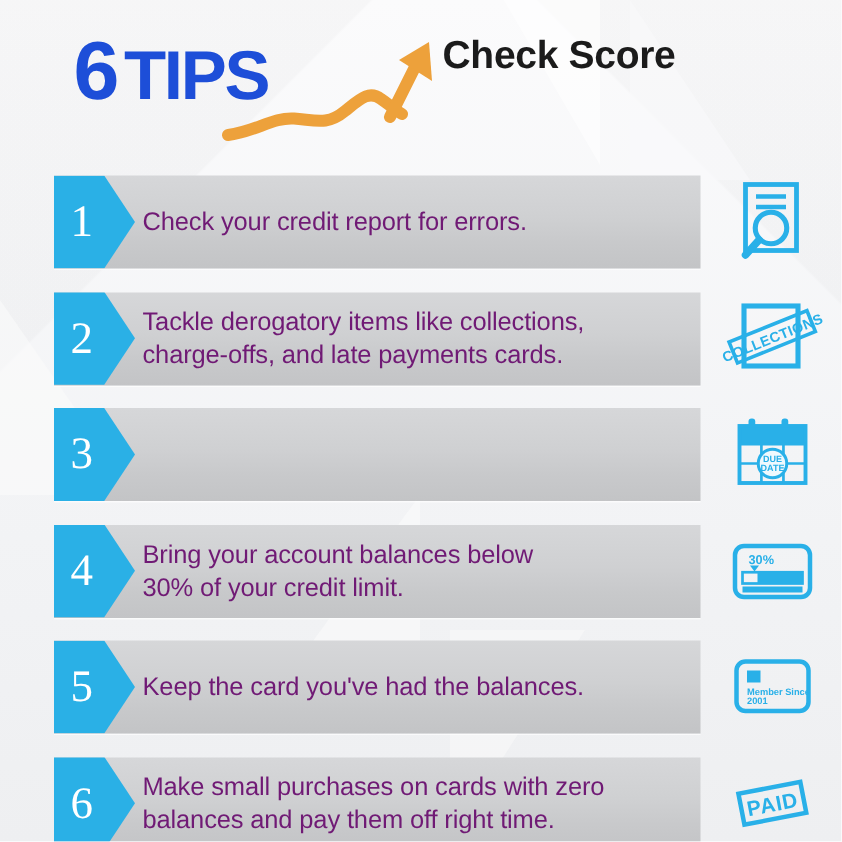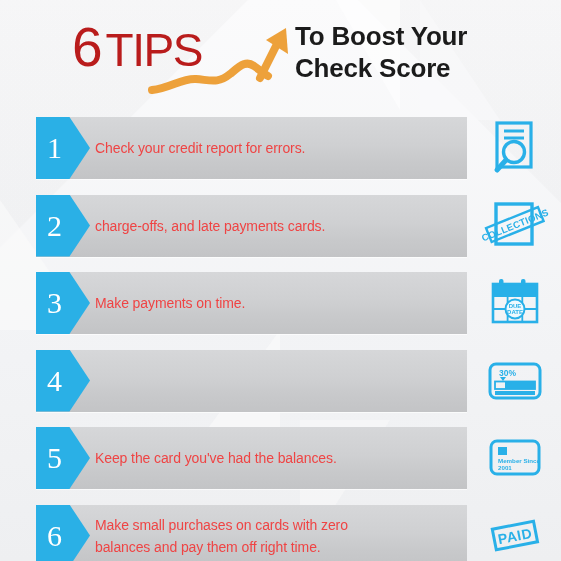--- a/index.html
+++ b/index.html
@@ -34,25 +34,25 @@
   }
   
   .header {
     position: absolute;
     left: 0; top: 0;
     width: 561px;
     height: 108px;
   }
   .tips-big {
     position: absolute;
-    left: 72px;
+    left: 49px;
     top: 17px;
     font-size: 55px;
-    font-weight: normal;
-    color: #b91c1c;
+    font-weight: bold;
+    color: #1d4ed8;
     letter-spacing: -1px;
     line-height: 60px;
   }
   .tips-word {
     font-size: 46px;
     letter-spacing: -1.5px;
     margin-left: 4px;
   }
   .arrow-svg {
     position: absolute;
@@ -112,22 +112,22 @@
   }
   .row-text {
     position: absolute;
     left: 95px;
     width: 365px;
     top: 9px;
     height: 62px;
     display: flex;
     flex-direction: column;
     justify-content: center;
-    color: #ef4444;
-    font-size: 14px;
+    color: #701a75;
+    font-size: 17px;
     line-height: 22px;
     letter-spacing: -0.1px;
   }
   .icon-slot {
     position: absolute;
     left: 474px;
     top: 9px;
     width: 82px;
     height: 62px;
     display: flex;
@@ -156,21 +156,20 @@
 
     <div class="arrow-svg">
       <svg width="150" height="70" viewBox="0 0 150 70">
         <path d="M4 64 C 22 62, 34 52, 48 53 C 62 54, 70 58, 82 48 C 92 40, 98 34, 106 40 C 112 44, 116 48, 120 50" fill="none" stroke="#eda13b" stroke-width="8" stroke-linecap="round" stroke-linejoin="round"></path>
         <path d="M112 52 L132 12" fill="none" stroke="#eda13b" stroke-width="8" stroke-linecap="round"></path>
         <path d="M138 2 L140 28 L118 14 Z" fill="#eda13b"></path>
       </svg>
     </div>
 
     <div class="subhead">
-      <div>To Boost Your</div>
       <div>Check Score</div>
     </div>
   </div>
 
   <div class="rows">
 
     <div class="row">
       <div class="bar"></div>
       <div class="badge">
         <span class="badge-num">1</span>
@@ -188,40 +187,38 @@
         </svg>
       </div>
     </div>
 
     <div class="row">
       <div class="bar"></div>
       <div class="badge">
         <span class="badge-num">2</span>
       </div>
       <div class="row-text">
+        <div>Tackle derogatory items like collections,</div>
         <div>charge-offs, and late payments cards.</div>
       </div>
       <div class="icon-slot">
         <svg width="54" height="54" viewBox="0 0 54 54">
           <rect x="8" y="5" width="36" height="40" fill="none" stroke="#29b0e8" stroke-width="3.4"></rect>
           <g transform="rotate(-22 27 26)">
             <rect x="-1" y="18" width="56" height="15" fill="none" stroke="#29b0e8" stroke-width="2.4"></rect>
             <text x="27" y="29.5" text-anchor="middle" font-family="'Liberation Sans',sans-serif" font-size="9.5" font-weight="bold" fill="#29b0e8" letter-spacing="0.3">COLLECTIONS</text>
           </g>
         </svg>
       </div>
     </div>
 
     <div class="row">
       <div class="bar"></div>
       <div class="badge">
         <span class="badge-num">3</span>
-      </div>
-      <div class="row-text">
-        <div>Make payments on time.</div>
       </div>
       <div class="icon-slot">
         <svg width="52" height="52" viewBox="0 0 52 52">
           <rect x="10" y="2" width="4.5" height="8" rx="2" fill="#29b0e8"></rect>
           <rect x="32" y="2" width="4.5" height="8" rx="2" fill="#29b0e8"></rect>
           <rect x="4" y="7" width="44" height="12" fill="#29b0e8"></rect>
           <rect x="4" y="7" width="44" height="38" fill="none" stroke="#29b0e8" stroke-width="2.6"></rect>
           <line x1="4" y1="19" x2="48" y2="19" stroke="#29b0e8" stroke-width="2"></line>
           <line x1="4" y1="32" x2="48" y2="32" stroke="#29b0e8" stroke-width="1.8"></line>
           <line x1="18.6" y1="19" x2="18.6" y2="45" stroke="#29b0e8" stroke-width="1.8"></line>
@@ -231,20 +228,24 @@
           <text x="26" y="37" text-anchor="middle" font-family="'Liberation Sans',sans-serif" font-size="6" font-weight="bold" fill="#29b0e8">DATE</text>
         </svg>
       </div>
     </div>
 
     <div class="row">
       <div class="bar"></div>
       <div class="badge">
         <span class="badge-num">4</span>
       </div>
+      <div class="row-text">
+        <div>Bring your account balances below</div>
+        <div>30% of your credit limit.</div>
+      </div>
       <div class="icon-slot">
         <svg width="56" height="42" viewBox="0 0 56 42">
           <rect x="3" y="4" width="50" height="34" rx="6" fill="none" stroke="#29b0e8" stroke-width="3"></rect>
           <text x="12" y="16" font-family="'Liberation Sans',sans-serif" font-size="8.5" font-weight="bold" fill="#29b0e8">30%</text>
           <path d="M13 17 L19 17 L16 21 Z" fill="#29b0e8"></path>
           <rect x="8" y="21.5" width="40" height="7.5" fill="none" stroke="#29b0e8" stroke-width="1.8"></rect>
           <rect x="18" y="21.5" width="30" height="7.5" fill="#29b0e8"></rect>
           <rect x="8" y="31" width="40" height="4" fill="#29b0e8"></rect>
         </svg>
       </div>

